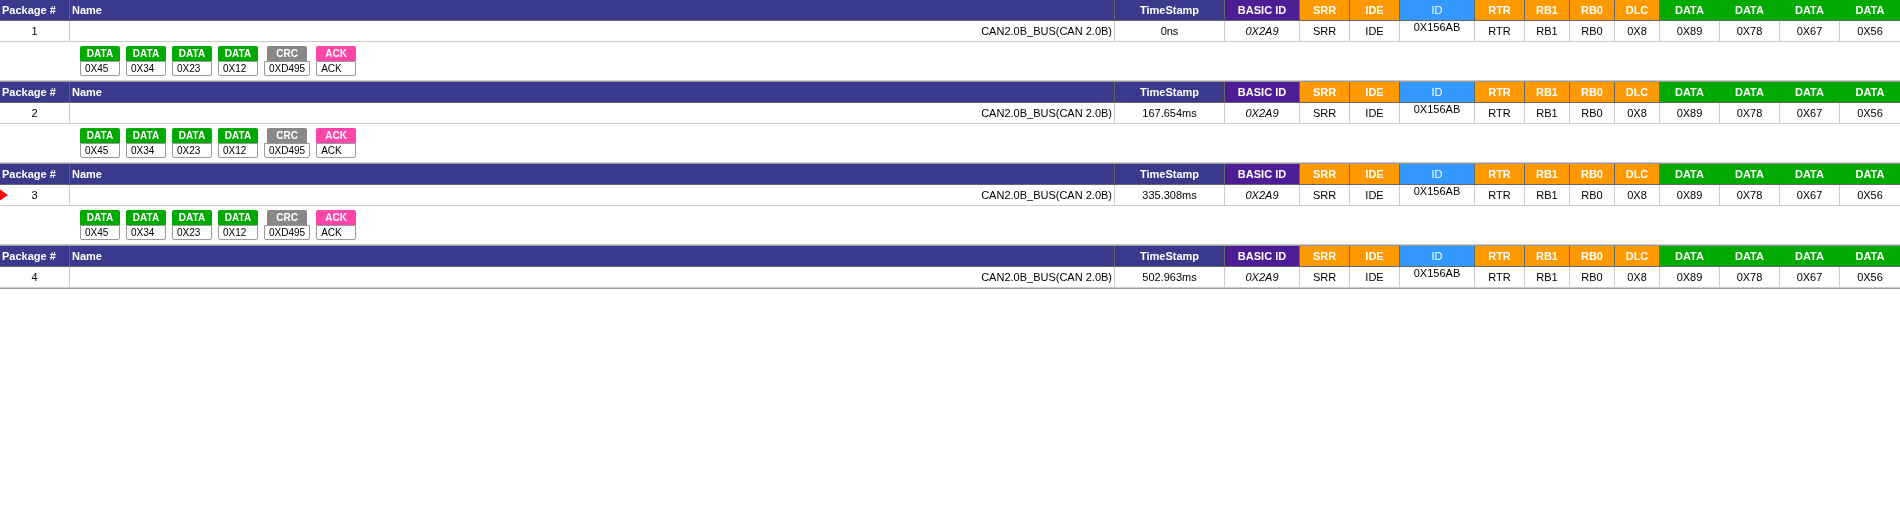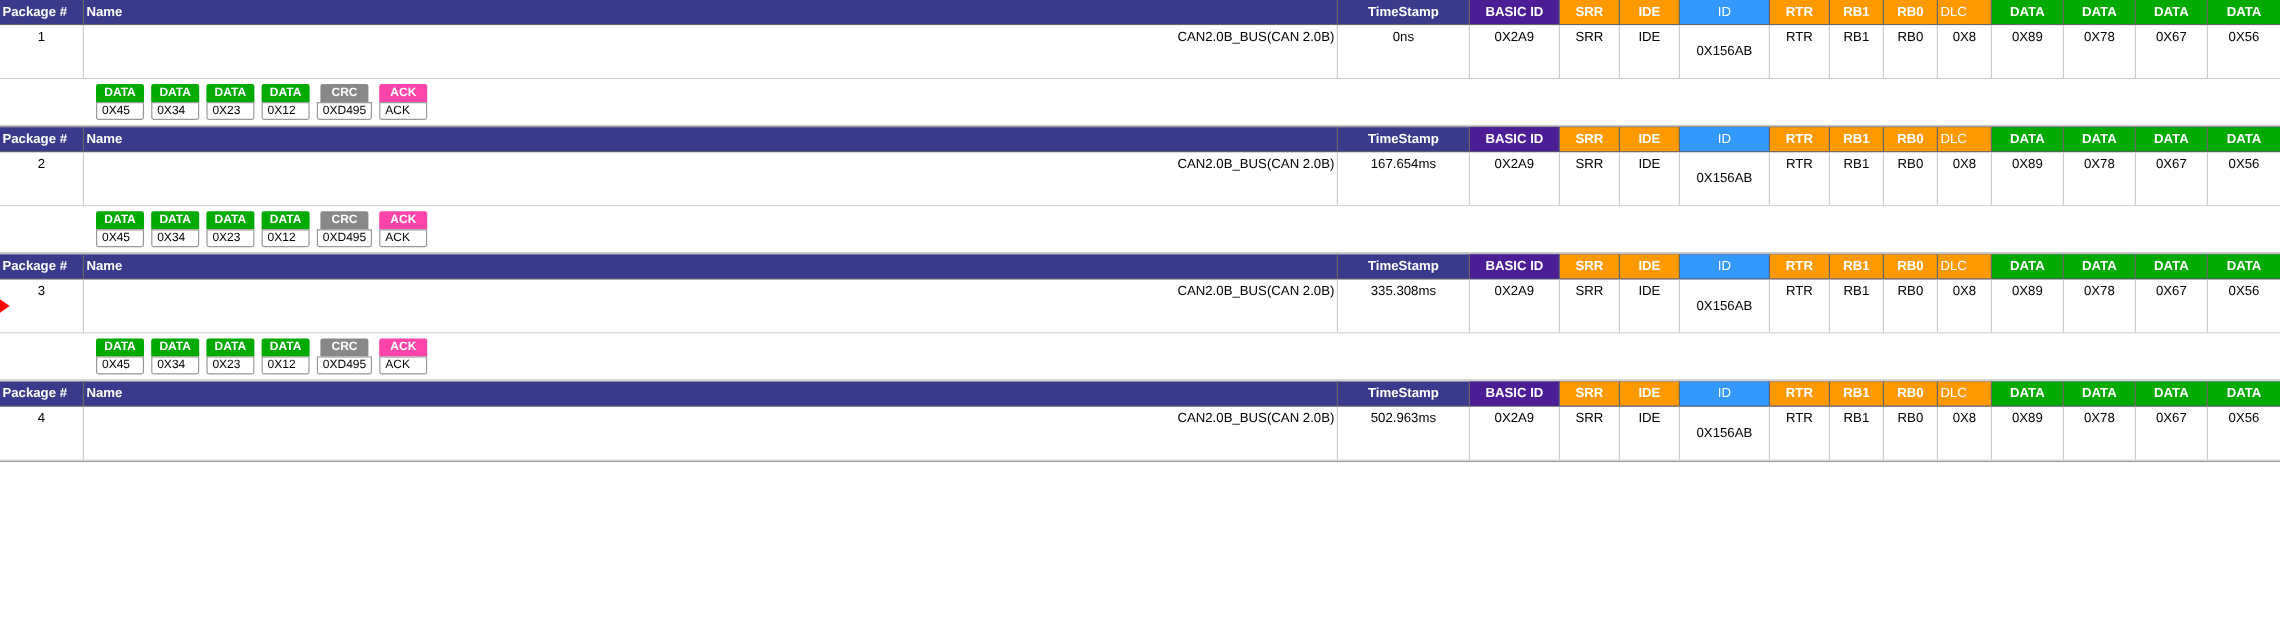--- a/index.html
+++ b/index.html
@@ -90,23 +90,23 @@
     .field-rb0 {
       width: 45px; min-width: 45px;
       background: #ff9900;
       text-align: center; padding: 4px 2px;
       border-right: 1px solid #666;
       color: #fff; font-weight: bold;
     }
     .field-dlc {
       width: 45px; min-width: 45px;
       background: #ff9900;
-      padding: 4px 2px;
-      border-right: 1px solid #666;
-      color: #fff; font-weight: normal;
+      text-align: center; padding: 4px 2px;
+      border-right: 1px solid #666;
+      color: #fff; font-weight: bold;
     }
     .field-data {
       width: 60px; min-width: 60px;
       background: #00aa00;
       text-align: center; padding: 4px 2px;
       border-right: 1px solid #666;
       color: #fff; font-weight: bold;
     }
     .field-data:last-child {
       border-right: none;
@@ -139,34 +139,35 @@
       width: 110px; min-width: 110px;
       text-align: center;
       padding: 4px 2px;
       border-right: 1px solid #ccc;
     }
 
     .val-basic-id {
       width: 75px; min-width: 75px;
       text-align: center; padding: 4px 2px;
       border-right: 1px solid #ccc;
+      font-style: italic;
     }
     .val-srr {
       width: 50px; min-width: 50px;
       text-align: center; padding: 4px 2px;
       border-right: 1px solid #ccc;
     }
     .val-ide {
       width: 50px; min-width: 50px;
       text-align: center; padding: 4px 2px;
       border-right: 1px solid #ccc;
     }
     .val-id {
       width: 75px; min-width: 75px;
-      text-align: center; padding: 16px 2px;
+      text-align: center; padding: 0 2px;
       border-right: 1px solid #ccc;
     }
     .val-rtr {
       width: 50px; min-width: 50px;
       text-align: center; padding: 4px 2px;
       border-right: 1px solid #ccc;
     }
     .val-rb1 {
       width: 45px; min-width: 45px;
       text-align: center; padding: 4px 2px;

